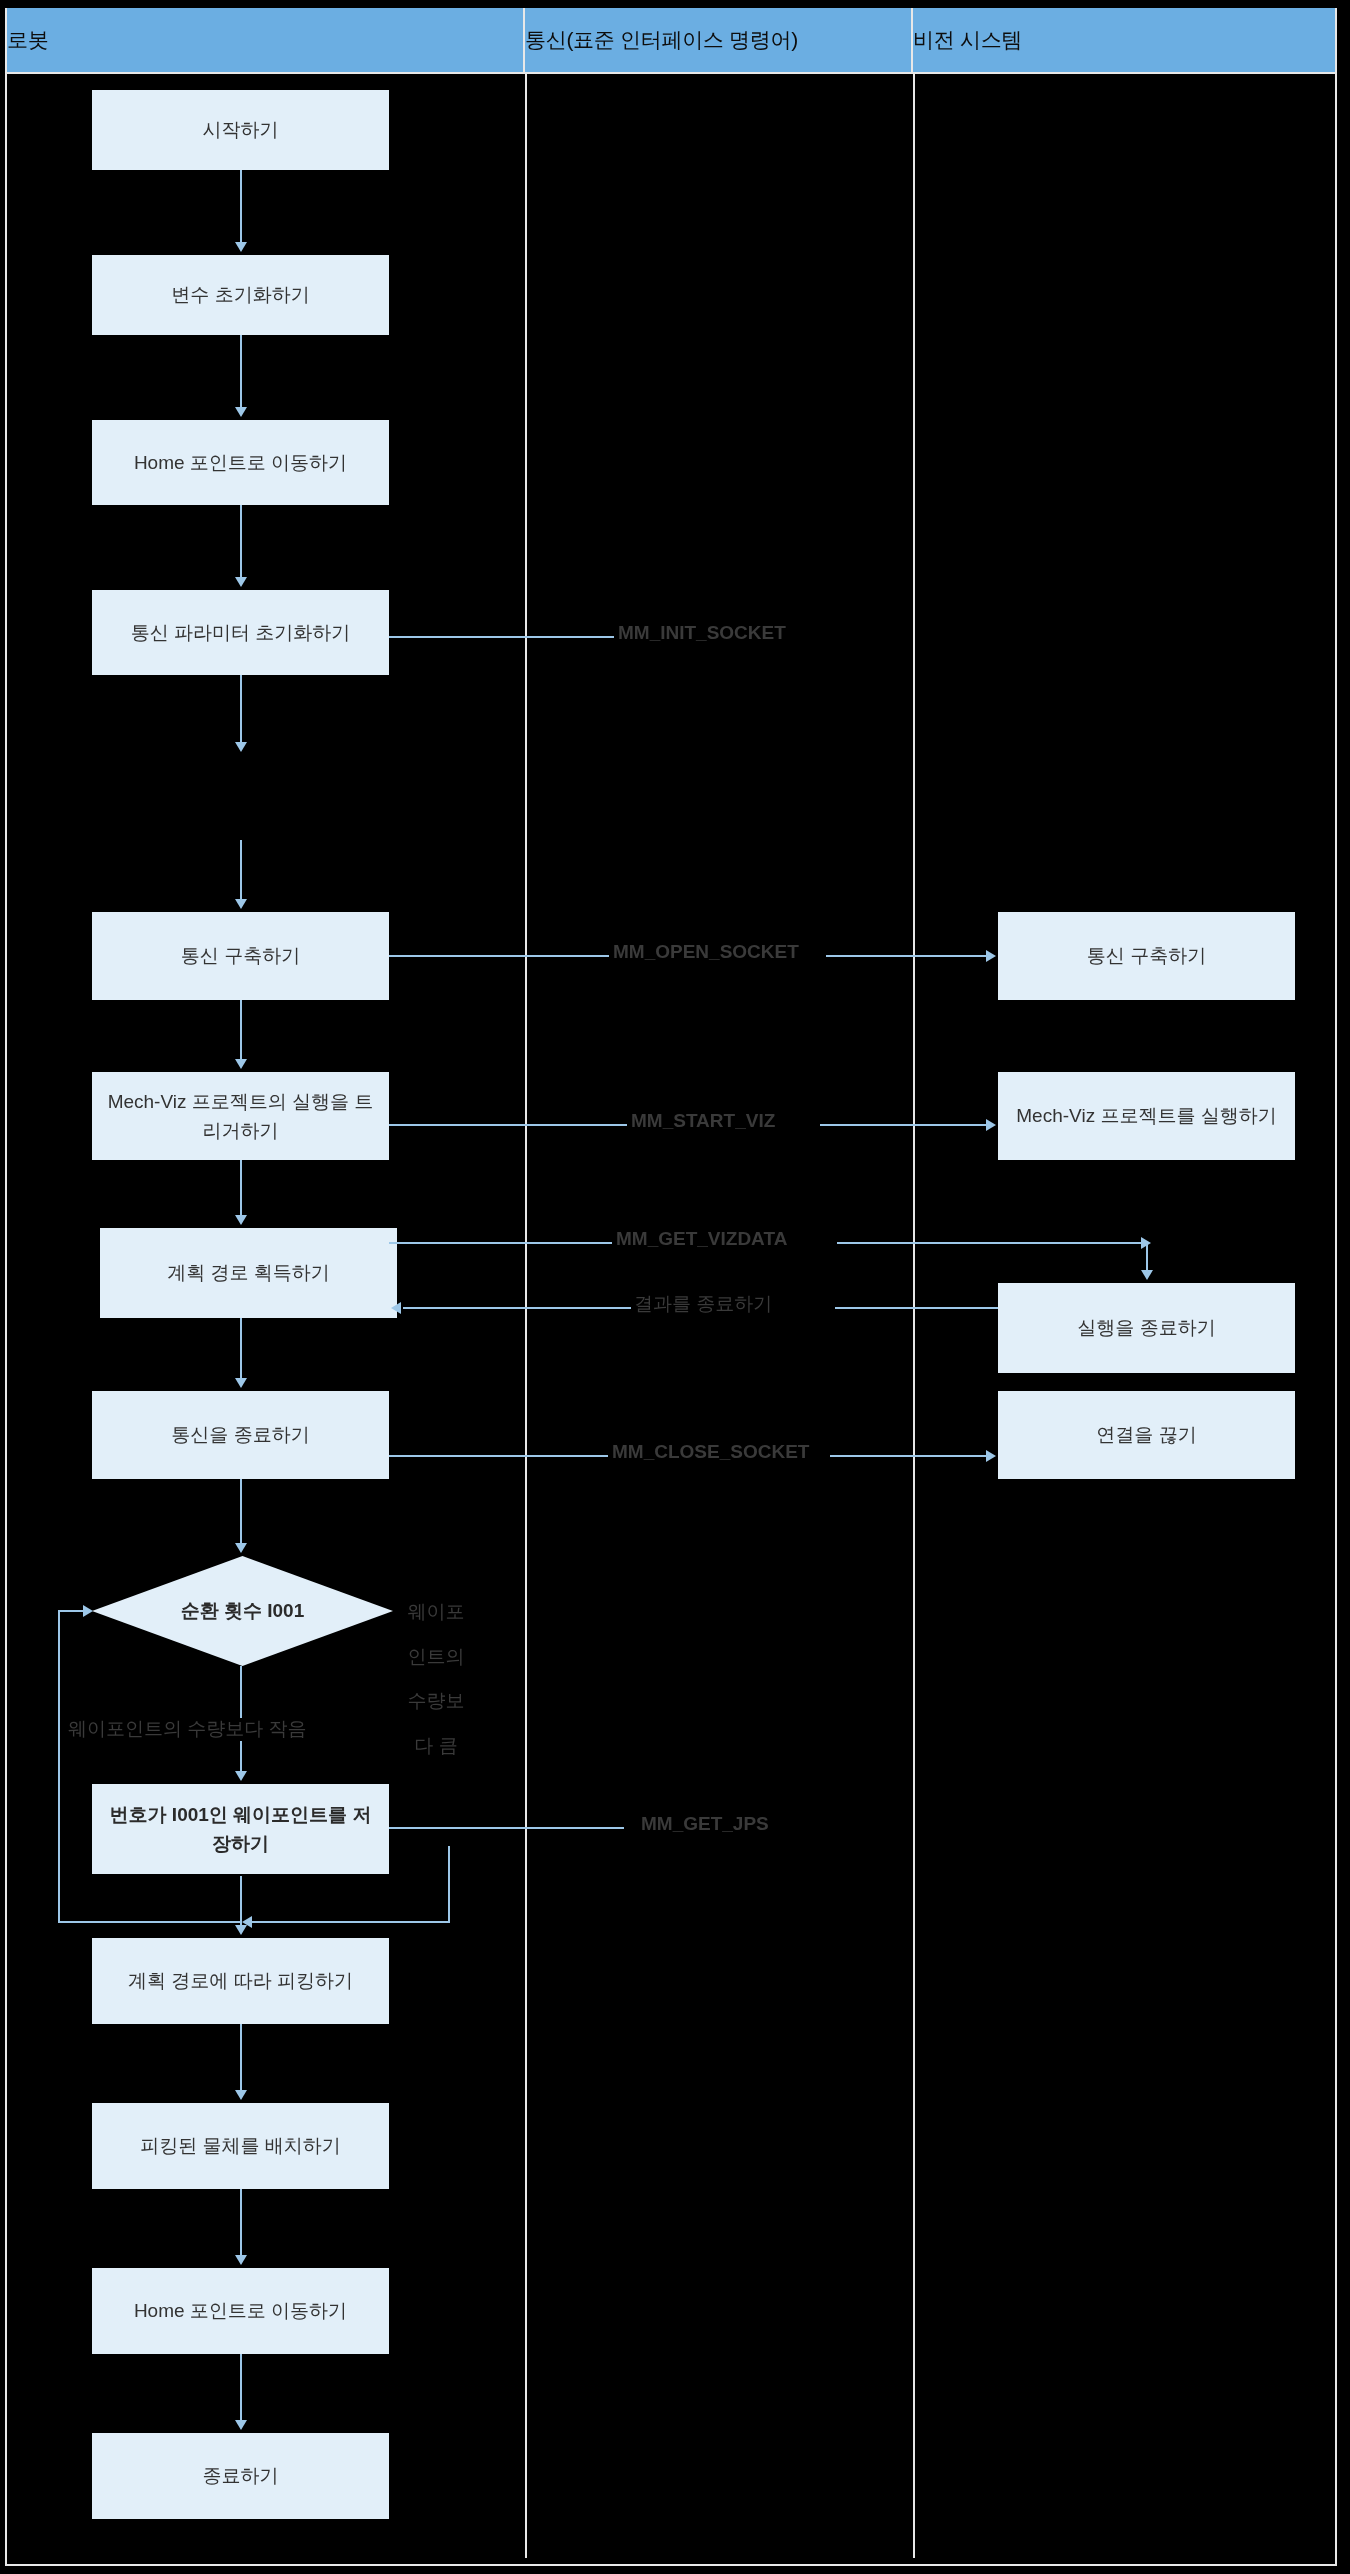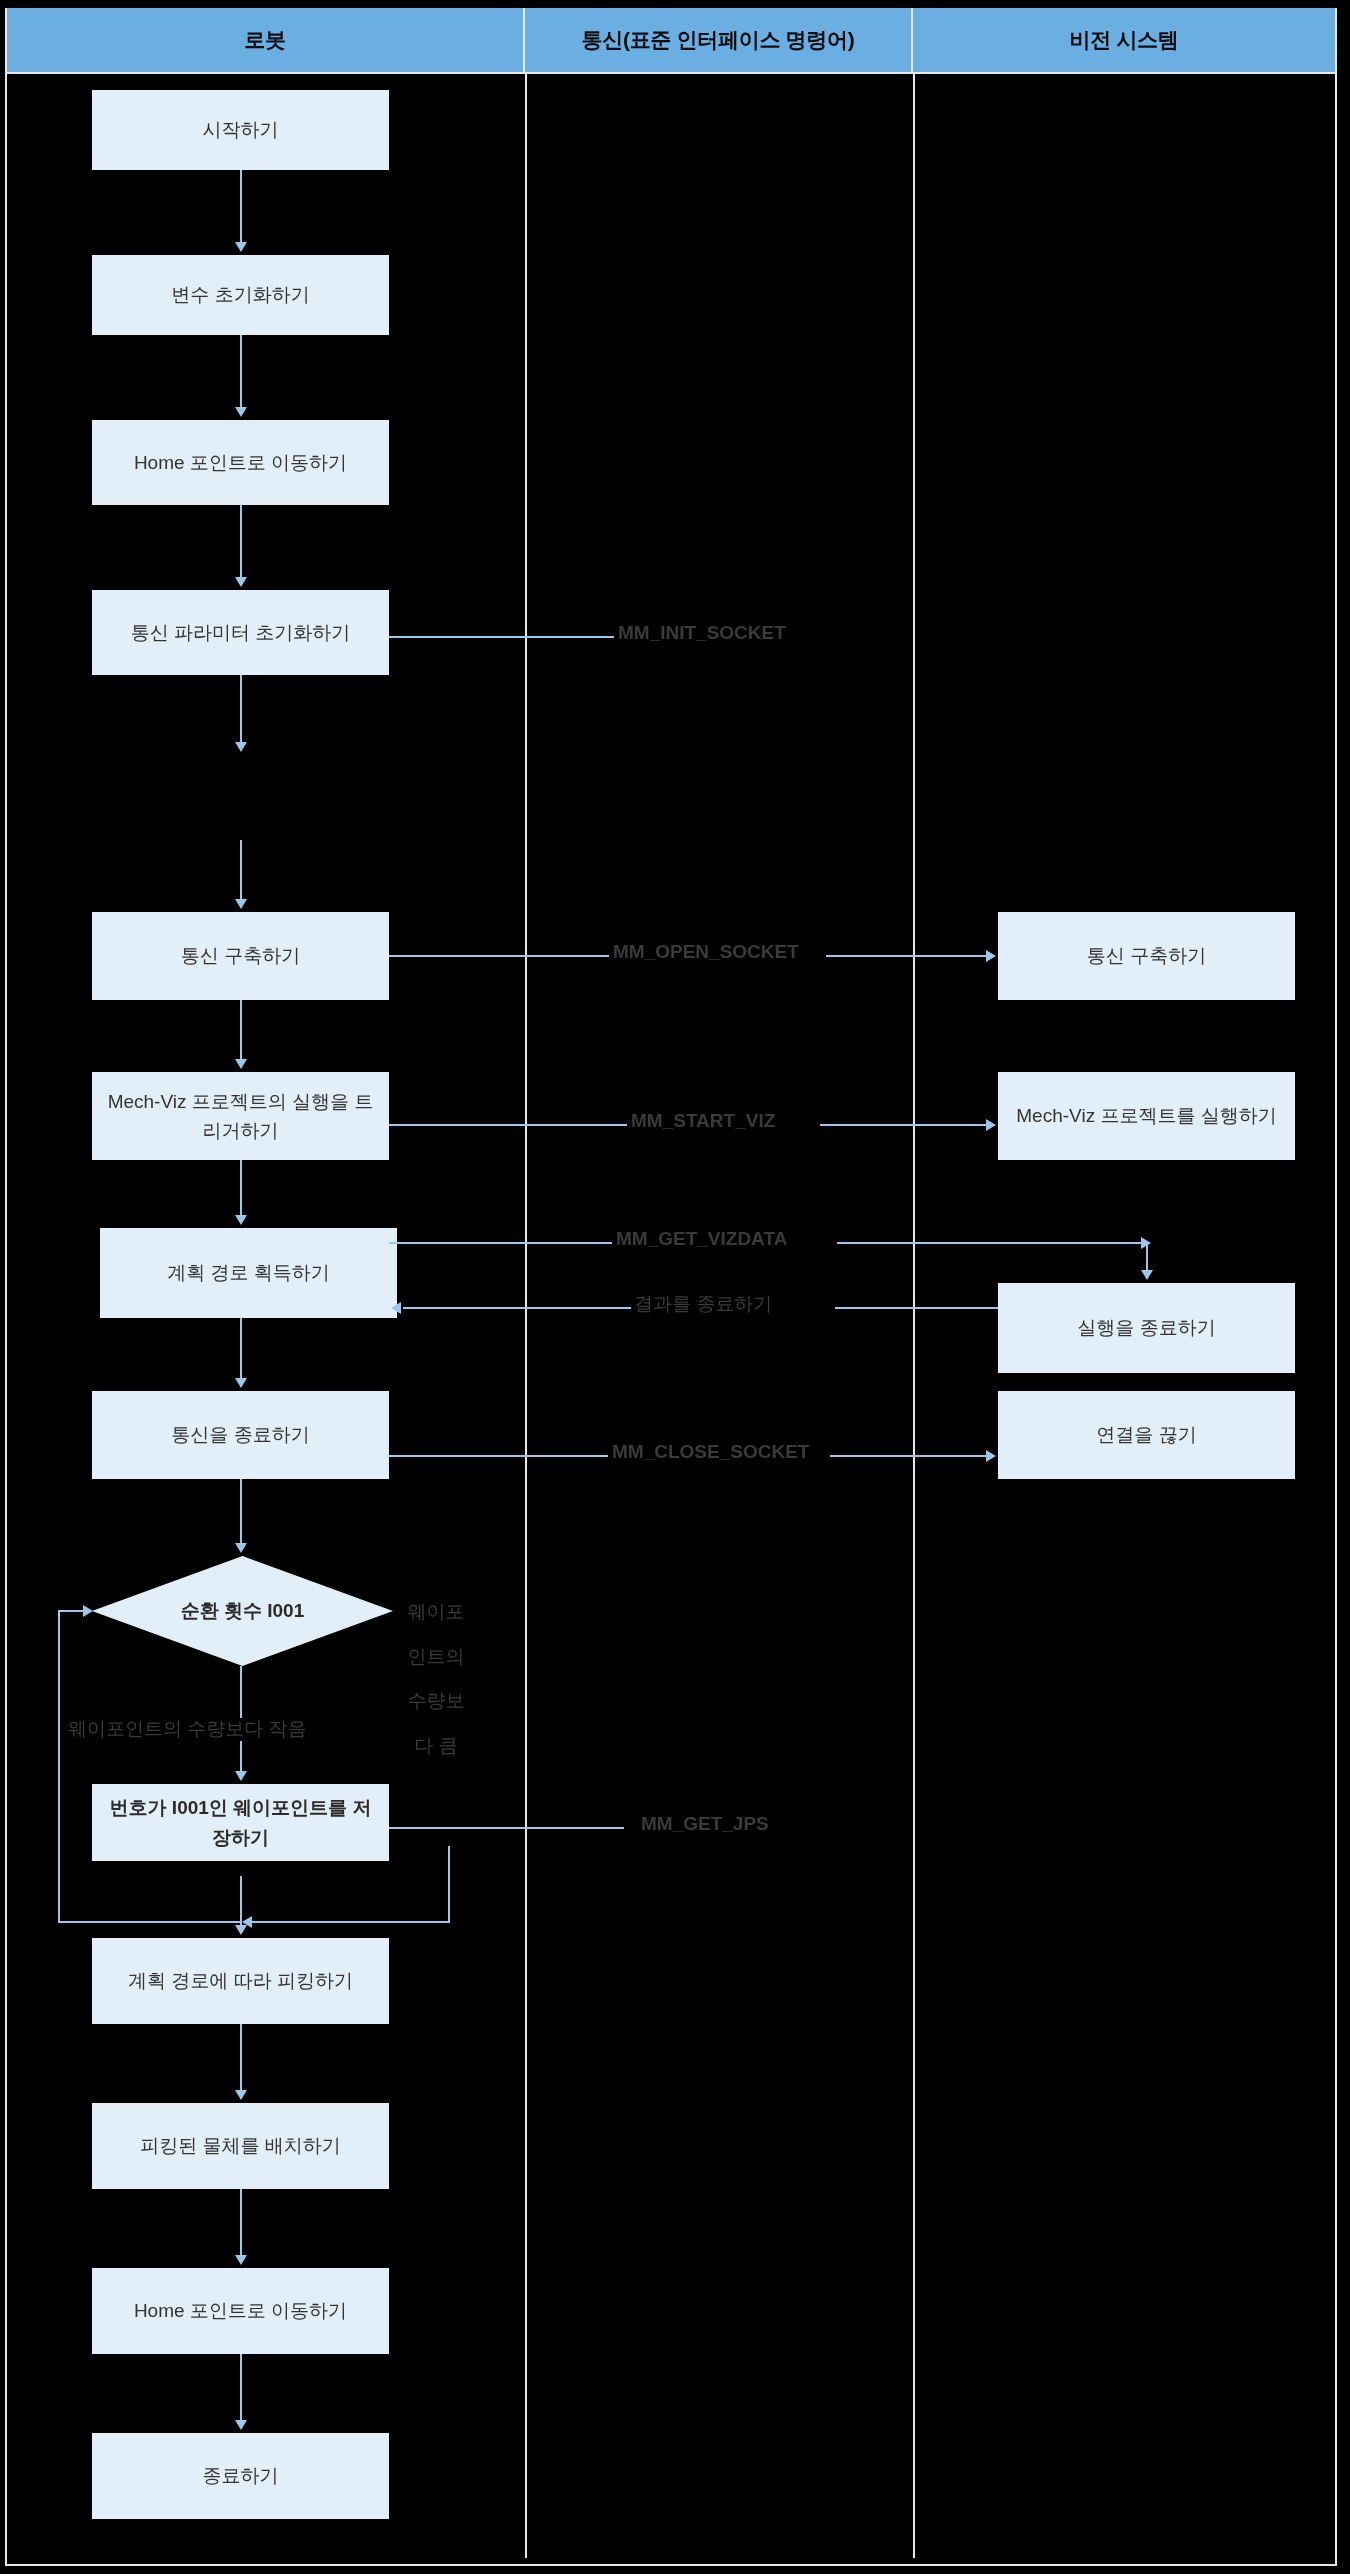--- a/index.html
+++ b/index.html
@@ -31,23 +31,23 @@
   }
   .lane-header {
     position: absolute;
     top: 8px;
     height: 64px;
     background: #6BAEE2;
     border-right: 2px solid #e8e8e8;
     box-sizing: border-box;
     display: flex;
     align-items: center;
-    justify-content: center;
+    justify-content: flex-start;
     color: #0d0d0d;
-    font-weight: bold;
+    font-weight: normal;
     font-size: 21px;
     letter-spacing: -0.3px;
   }
   .lane-header.last { border-right: none; }
   .lane-divider {
     position: absolute;
     top: 72px;
     width: 2px;
     background: #e8e8e8;
   }
@@ -194,21 +194,21 @@
 
   <div class="node" style="left:92px; top:1391px; width:297px; height:88px;">
     <span>통신을 종료하기</span>
   </div>
 
   <div class="diamond" style="left:92px; top:1556px; width:301px; height:110px;">
     <div class="dshape"></div>
     <span class="dlabel">순환 횟수 I001</span>
   </div>
 
-  <div class="node bold" style="left:92px; top:1784px; width:297px; height:77px;">
+  <div class="node bold" style="left:92px; top:1784px; width:297px; height:90px;">
     <span>번호가 I001인 웨이포인트를 저장하기</span>
   </div>
 
   <div class="node" style="left:92px; top:1938px; width:297px; height:86px;">
     <span>계획 경로에 따라 피킹하기</span>
   </div>
 
   <div class="node" style="left:92px; top:2103px; width:297px; height:86px;">
     <span>피킹된 물체를 배치하기</span>
   </div>

